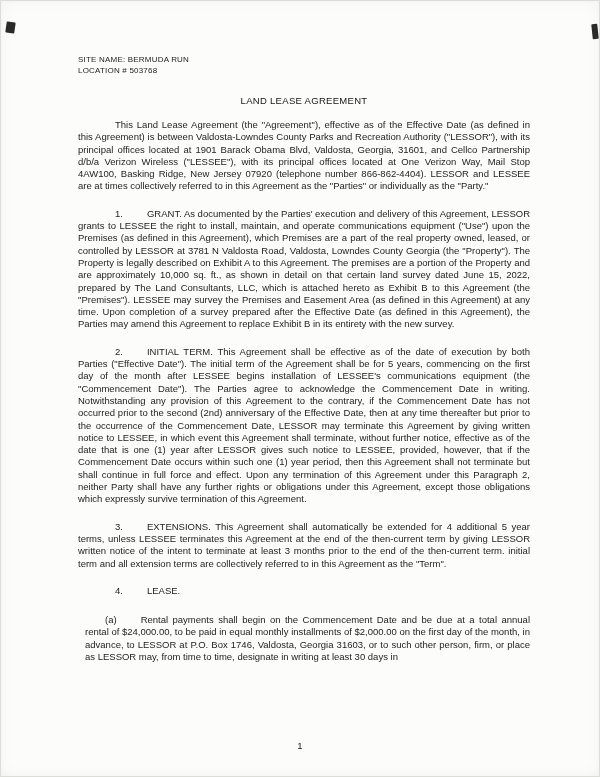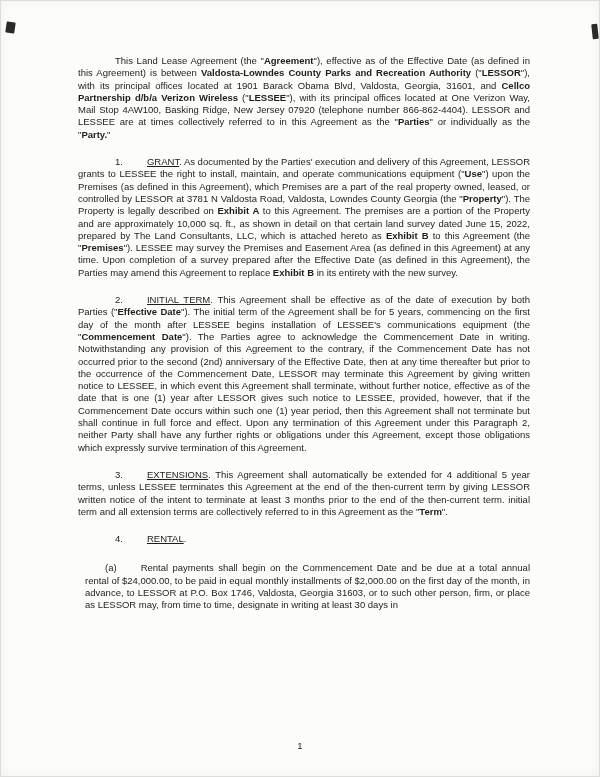--- a/index.html
+++ b/index.html
@@ -34,51 +34,56 @@
     font-size: 9.5px;
     line-height: 12.3px;
     text-align: justify;
     margin-bottom: 15px;
     color: #1d1d1d;
   }
   .para.indent { text-indent: 37px; }
   .para.mt-lg { }
   .para.heading-only { text-align: left; margin-bottom: 17px; }
   .para.sub { margin-left: 7px; text-indent: 20px; }
-  .b { font-weight: bold; }
-  .u { text-decoration: underline; }
+  .b { font-weight: normal; }
+  .u { }
   .tab { display: inline-block; width: 24px; }
   .page-number {
     position: absolute;
     left: 0;
     bottom: 26px;
     width: 100%;
     text-align: center;
     font-size: 9.5px;
     color: #1d1d1d;
   }
 </style>
 </head>
 <body>
 
 <div class="page">
 
   <div class="scan-mark tl"></div>
   <div class="scan-mark tr"></div>
 
+  <div class="doc-header">
+    <div>SITE NAME: BERMUDA RUN</div>
+    <div>LOCATION # 503768</div>
+  </div>
 
+  <div class="title">LAND LEASE AGREEMENT</div>
 
   <p class="para indent"><span>This Land Lease Agreement (the "</span><span class="b">Agreement</span><span>"), effective as of the Effective Date (as defined in this Agreement) is between </span><span class="b">Valdosta-Lowndes County Parks and Recreation Authority</span><span> ("</span><span class="b">LESSOR</span><span>"), with its principal offices located at 1901 Barack Obama Blvd, Valdosta, Georgia, 31601, and </span><span class="b">Cellco Partnership d/b/a Verizon Wireless</span><span> ("</span><span class="b">LESSEE</span><span>"), with its principal offices located at One Verizon Way, Mail Stop 4AW100, Basking Ridge, New Jersey 07920 (telephone number 866-862-4404). LESSOR and LESSEE are at times collectively referred to in this Agreement as the "</span><span class="b">Parties</span><span>" or individually as the "</span><span class="b">Party.</span><span>"</span></p>
 
 
   <p class="para indent"><span>1.</span><span class="tab"></span><span class="u">GRANT</span><span>. As documented by the Parties' execution and delivery of this Agreement, LESSOR grants to LESSEE the right to install, maintain, and operate communications equipment ("</span><span class="b">Use</span><span>") upon the Premises (as defined in this Agreement), which Premises are a part of the real property owned, leased, or controlled by LESSOR at 3781 N Valdosta Road, Valdosta, Lowndes County Georgia (the "</span><span class="b">Property</span><span>"). The Property is legally described on </span><span class="b">Exhibit A</span><span> to this Agreement. The premises are a portion of the Property and are approximately 10,000 sq. ft., as shown in detail on that certain land survey dated June 15, 2022, prepared by The Land Consultants, LLC, which is attached hereto as </span><span class="b">Exhibit B</span><span> to this Agreement (the "</span><span class="b">Premises</span><span>"). LESSEE may survey the Premises and Easement Area (as defined in this Agreement) at any time. Upon completion of a survey prepared after the Effective Date (as defined in this Agreement), the Parties may amend this Agreement to replace </span><span class="b">Exhibit B</span><span> in its entirety with the new survey.</span></p>
 
   <p class="para indent mt-lg"><span>2.</span><span class="tab"></span><span class="u">INITIAL TERM</span><span>. This Agreement shall be effective as of the date of execution by both Parties ("</span><span class="b">Effective Date</span><span>"). The initial term of the Agreement shall be for 5 years, commencing on the first day of the month after LESSEE begins installation of LESSEE's communications equipment (the "</span><span class="b">Commencement Date</span><span>"). The Parties agree to acknowledge the Commencement Date in writing. Notwithstanding any provision of this Agreement to the contrary, if the Commencement Date has not occurred prior to the second (2nd) anniversary of the Effective Date, then at any time thereafter but prior to the occurrence of the Commencement Date, LESSOR may terminate this Agreement by giving written notice to LESSEE, in which event this Agreement shall terminate, without further notice, effective as of the date that is one (1) year after LESSOR gives such notice to LESSEE, provided, however, that if the Commencement Date occurs within such one (1) year period, then this Agreement shall not terminate but shall continue in full force and effect. Upon any termination of this Agreement under this Paragraph 2, neither Party shall have any further rights or obligations under this Agreement, except those obligations which expressly survive termination of this Agreement.</span></p>
 
   <p class="para indent mt-lg"><span>3.</span><span class="tab"></span><span class="u">EXTENSIONS</span><span>. This Agreement shall automatically be extended for 4 additional 5 year terms, unless LESSEE terminates this Agreement at the end of the then-current term by giving LESSOR written notice of the intent to terminate at least 3 months prior to the end of the then-current term. initial term and all extension terms are collectively referred to in this Agreement as the "</span><span class="b">Term</span><span>".</span></p>
 
-  <p class="para indent heading-only"><span>4.</span><span class="tab"></span><span class="u">RENTAL</span><span>.</span></p>
+  <p class="para indent heading-only"><span>4.</span><span class="tab"></span><span class="u">LEASE</span><span>.</span></p>
 
   <p class="para sub"><span>(a)</span><span class="tab"></span><span>Rental payments shall begin on the Commencement Date and be due at a total annual rental of $24,000.00, to be paid in equal monthly installments of $2,000.00 on the first day of the month, in advance, to LESSOR at P.O. Box 1746, Valdosta, Georgia 31603, or to such other person, firm, or place as LESSOR may, from time to time, designate in writing at least 30 days in</span></p>
 
   <div class="page-number">1</div>
 
 </div>
 
 </body></html>

